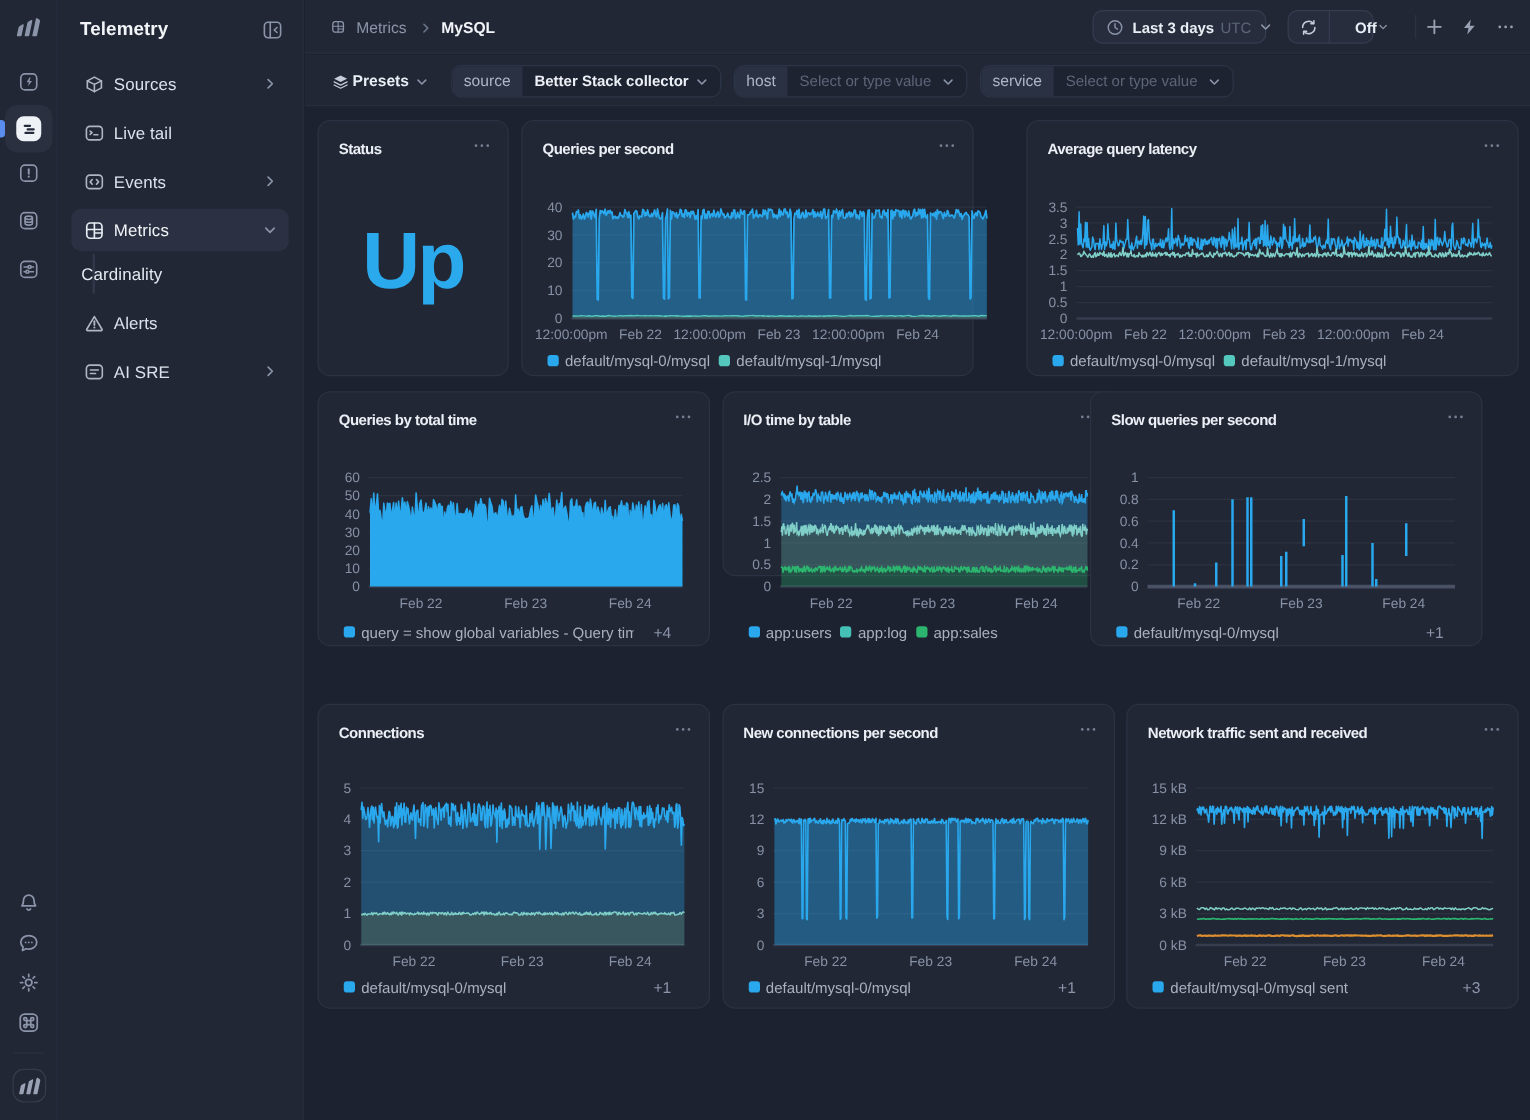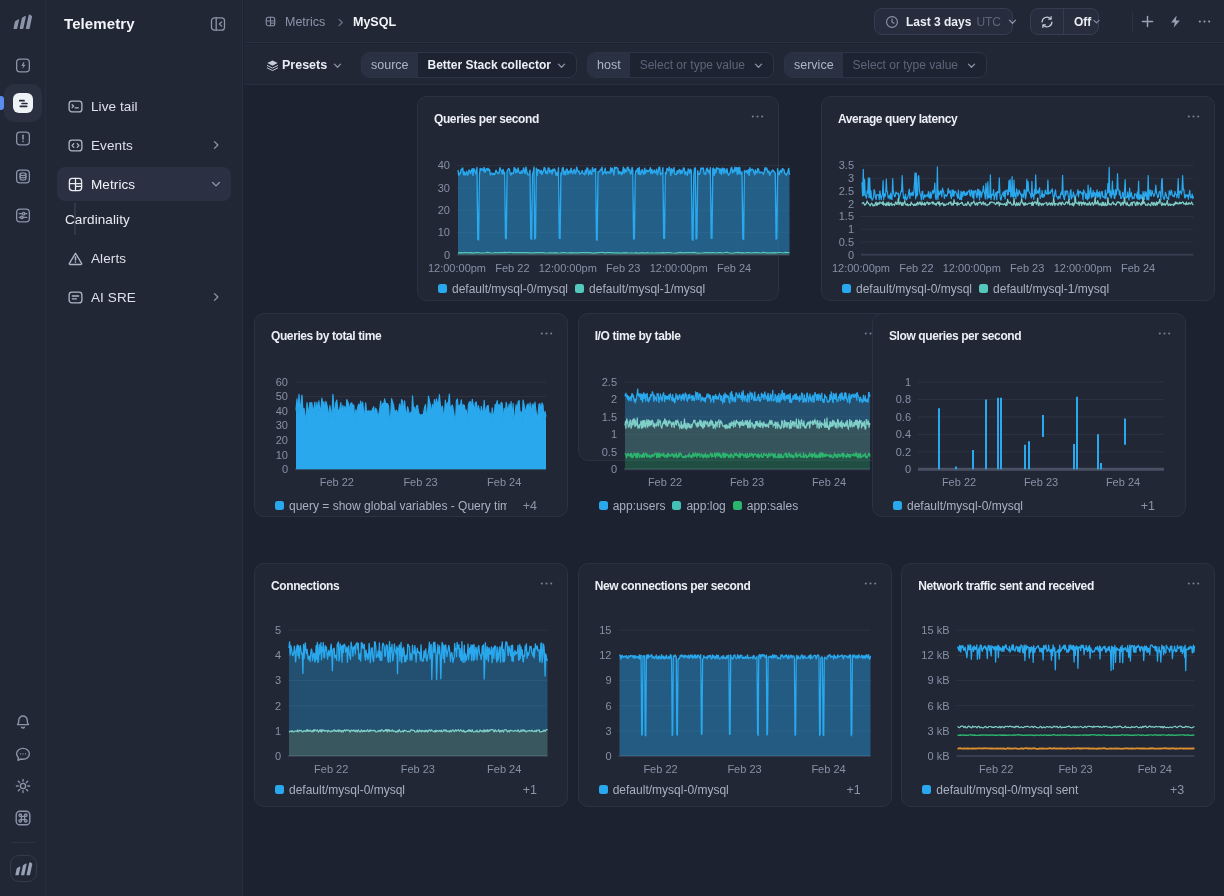--- a/index.html
+++ b/index.html
@@ -136,20 +136,34 @@
         <path d="M16.6 18.9V4.5c0-.5.6-.9 1.1-.6l2.2 1.3c.5.3.8.8.8 1.4v12.3c0 .4-.3.7-.7.7h-2.7c-.4 0-.7-.3-.7-.7z" transform="skewX(-12)" transform-origin="12 12"></path>
       </svg>
     </div>
 </div>
 <div class="sidebar">
 <div class="sbh">Telemetry</div>
 <span class="sbcol"><svg width="16" height="16" viewBox="0 0 16 16" fill="none" stroke="#8B94A9" stroke-width="1.3" stroke-linecap="round" stroke-linejoin="round">
         <rect x="1.5" y="1.8" width="13" height="12.4" rx="3"></rect>
         <path d="M6.2 1.8v12.4M11.6 6 9.4 8l2.2 2"></path>
       </svg></span>
+<div class="nv" style="top:50px">
+      <span class="nic">
+        <svg width="15" height="15" viewBox="0 0 16 16" fill="none" stroke="#AEB6C6" stroke-width="1.4" stroke-linecap="round" stroke-linejoin="round">
+          <path d="M8 1.8 14 5v6L8 14.2 2 11V5z"></path>
+          <path d="M2 5l6 3 6-3M8 8v6.2"></path>
+        </svg>
+      </span>
+      <span class="ntx" style="color:#DCE1EB">Sources</span>
+      <span class="nch">
+        <svg width="12" height="12" viewBox="0 0 16 16" fill="none" stroke="#8B94A9" stroke-width="1.5" stroke-linecap="round" stroke-linejoin="round">
+          <path d="M6 3.5 10.5 8 6 12.5" stroke-width="1.8"></path>
+        </svg>
+      </span>
+    </div>
 <div class="nv" style="top:89px">
       <span class="nic">
         <svg width="15" height="15" viewBox="0 0 16 16" fill="none" stroke="#AEB6C6" stroke-width="1.4" stroke-linecap="round" stroke-linejoin="round">
           <rect x="1.2" y="2.2" width="13.6" height="11.6" rx="3"></rect>
           <path d="M4.4 6.2 6 7.6 4.4 9M7.6 9.4h3.4"></path>
         </svg>
       </span>
       <span class="ntx" style="color:#DCE1EB">Live tail</span>
     </div>
 <div class="nv" style="top:128px">
@@ -240,21 +254,21 @@
         </span>
 </div>
 <div class="tbtn" style="left:786px;width:69px">
   <span style="margin-left:9px;display:flex">
           <svg width="14" height="14" viewBox="0 0 16 16" fill="none" stroke="#C6CCD9" stroke-width="1.4" stroke-linecap="round" stroke-linejoin="round">
             <path d="M13.6 8a5.6 5.6 0 0 1-9.7 3.8M2.4 8a5.6 5.6 0 0 1 9.7-3.8"></path>
             <path d="M12.7 1.8v2.8H9.9M3.3 14.2v-2.8h2.8"></path>
           </svg>
         </span>
   <span class="gsep"></span>
-  <span class="tbl" style="margin-left:10px;font-size:12px">Off</span>
+  <span class="tbl" style="margin-left:20px;font-size:12px">Off</span>
   <span style="display:flex;margin-left:1px;flex:none">
           <svg width="9" height="9" viewBox="0 0 16 16" fill="none" stroke="#8B94A9" stroke-width="1.5" stroke-linecap="round" stroke-linejoin="round">
             <path d="M3.5 6 8 10.5 12.5 6" stroke-width="1.8"></path>
           </svg>
         </span>
 </div>
 <div style="position:absolute;left:888px;top:12px;width:1px;height:19px;background:#2B3242"></div>
       <span class="tbic" style="left:896px">
         <svg width="15" height="15" viewBox="0 0 16 16" fill="none" stroke="#99A2B4" stroke-width="1.5" stroke-linecap="round" stroke-linejoin="round">
           <path d="M8 2.6v10.8M2.6 8h10.8" stroke-width="1.6"></path>
@@ -308,20 +322,31 @@
 <span class="chl" style="width:50px">service</span>
 <span class="chv" style="color:#5C6578;font-weight:400">Select or type value</span>
 <span class="chc">
           <svg width="11" height="11" viewBox="0 0 16 16" fill="none" stroke="#8B94A9" stroke-width="1.5" stroke-linecap="round" stroke-linejoin="round">
             <path d="M3.5 6 8 10.5 12.5 6" stroke-width="1.8"></path>
           </svg>
         </span>
       </div>
 </div>
 <div class="content">
+      <div class="card" style="left:10px;top:10px;width:153px;height:205px">
+<div class="ct">Status</div>
+        <div class="cd">
+          <svg width="15" height="15" viewBox="0 0 16 16" fill="none" stroke="#757E93" stroke-width="1.5" stroke-linecap="round" stroke-linejoin="round">
+            <circle cx="3" cy="8" r="1.15" fill="#757E93" stroke="none"></circle>
+            <circle cx="8" cy="8" r="1.15" fill="#757E93" stroke="none"></circle>
+            <circle cx="13" cy="8" r="1.15" fill="#757E93" stroke="none"></circle>
+          </svg>
+        </div>
+<div class="up">Up</div>
+      </div>
       <div class="card" style="left:173px;top:10px;width:362px;height:205px">
 <div class="ct">Queries per second</div>
         <div class="cd">
           <svg width="15" height="15" viewBox="0 0 16 16" fill="none" stroke="#757E93" stroke-width="1.5" stroke-linecap="round" stroke-linejoin="round">
             <circle cx="3" cy="8" r="1.15" fill="#757E93" stroke="none"></circle>
             <circle cx="8" cy="8" r="1.15" fill="#757E93" stroke="none"></circle>
             <circle cx="13" cy="8" r="1.15" fill="#757E93" stroke="none"></circle>
           </svg>
         </div>
 <svg class="ch" width="394" height="205" viewBox="0 0 394 205">

